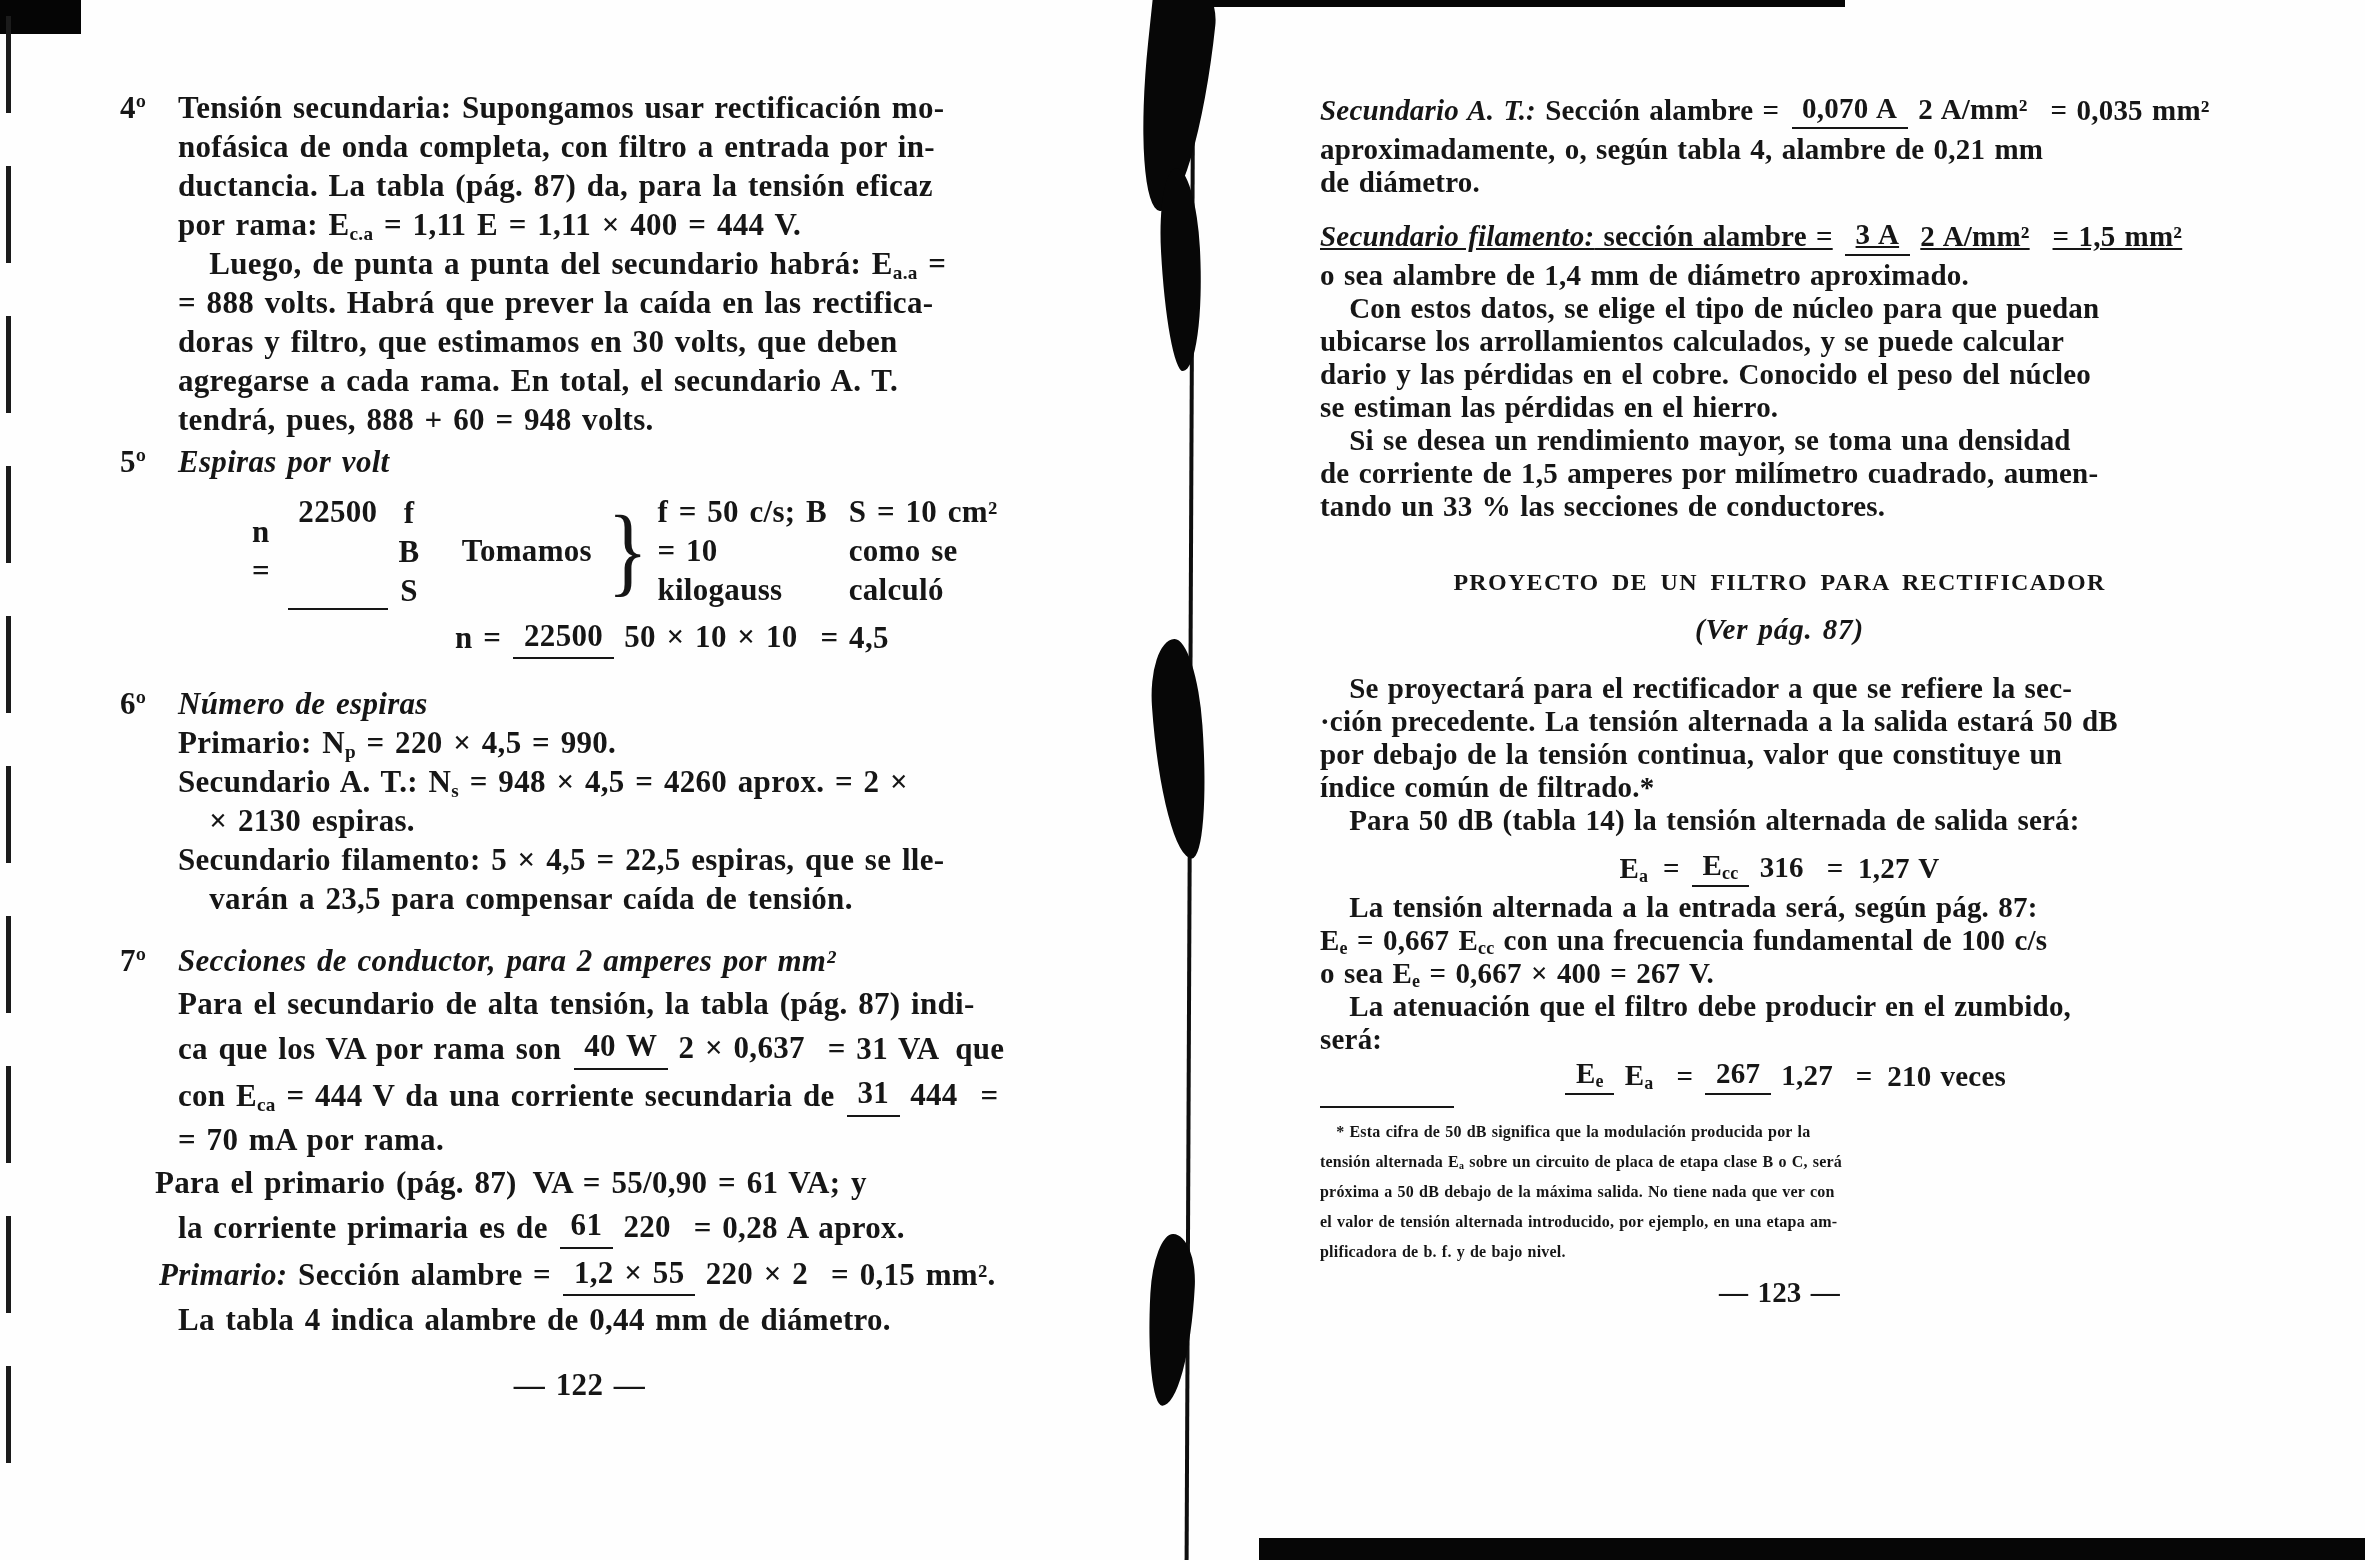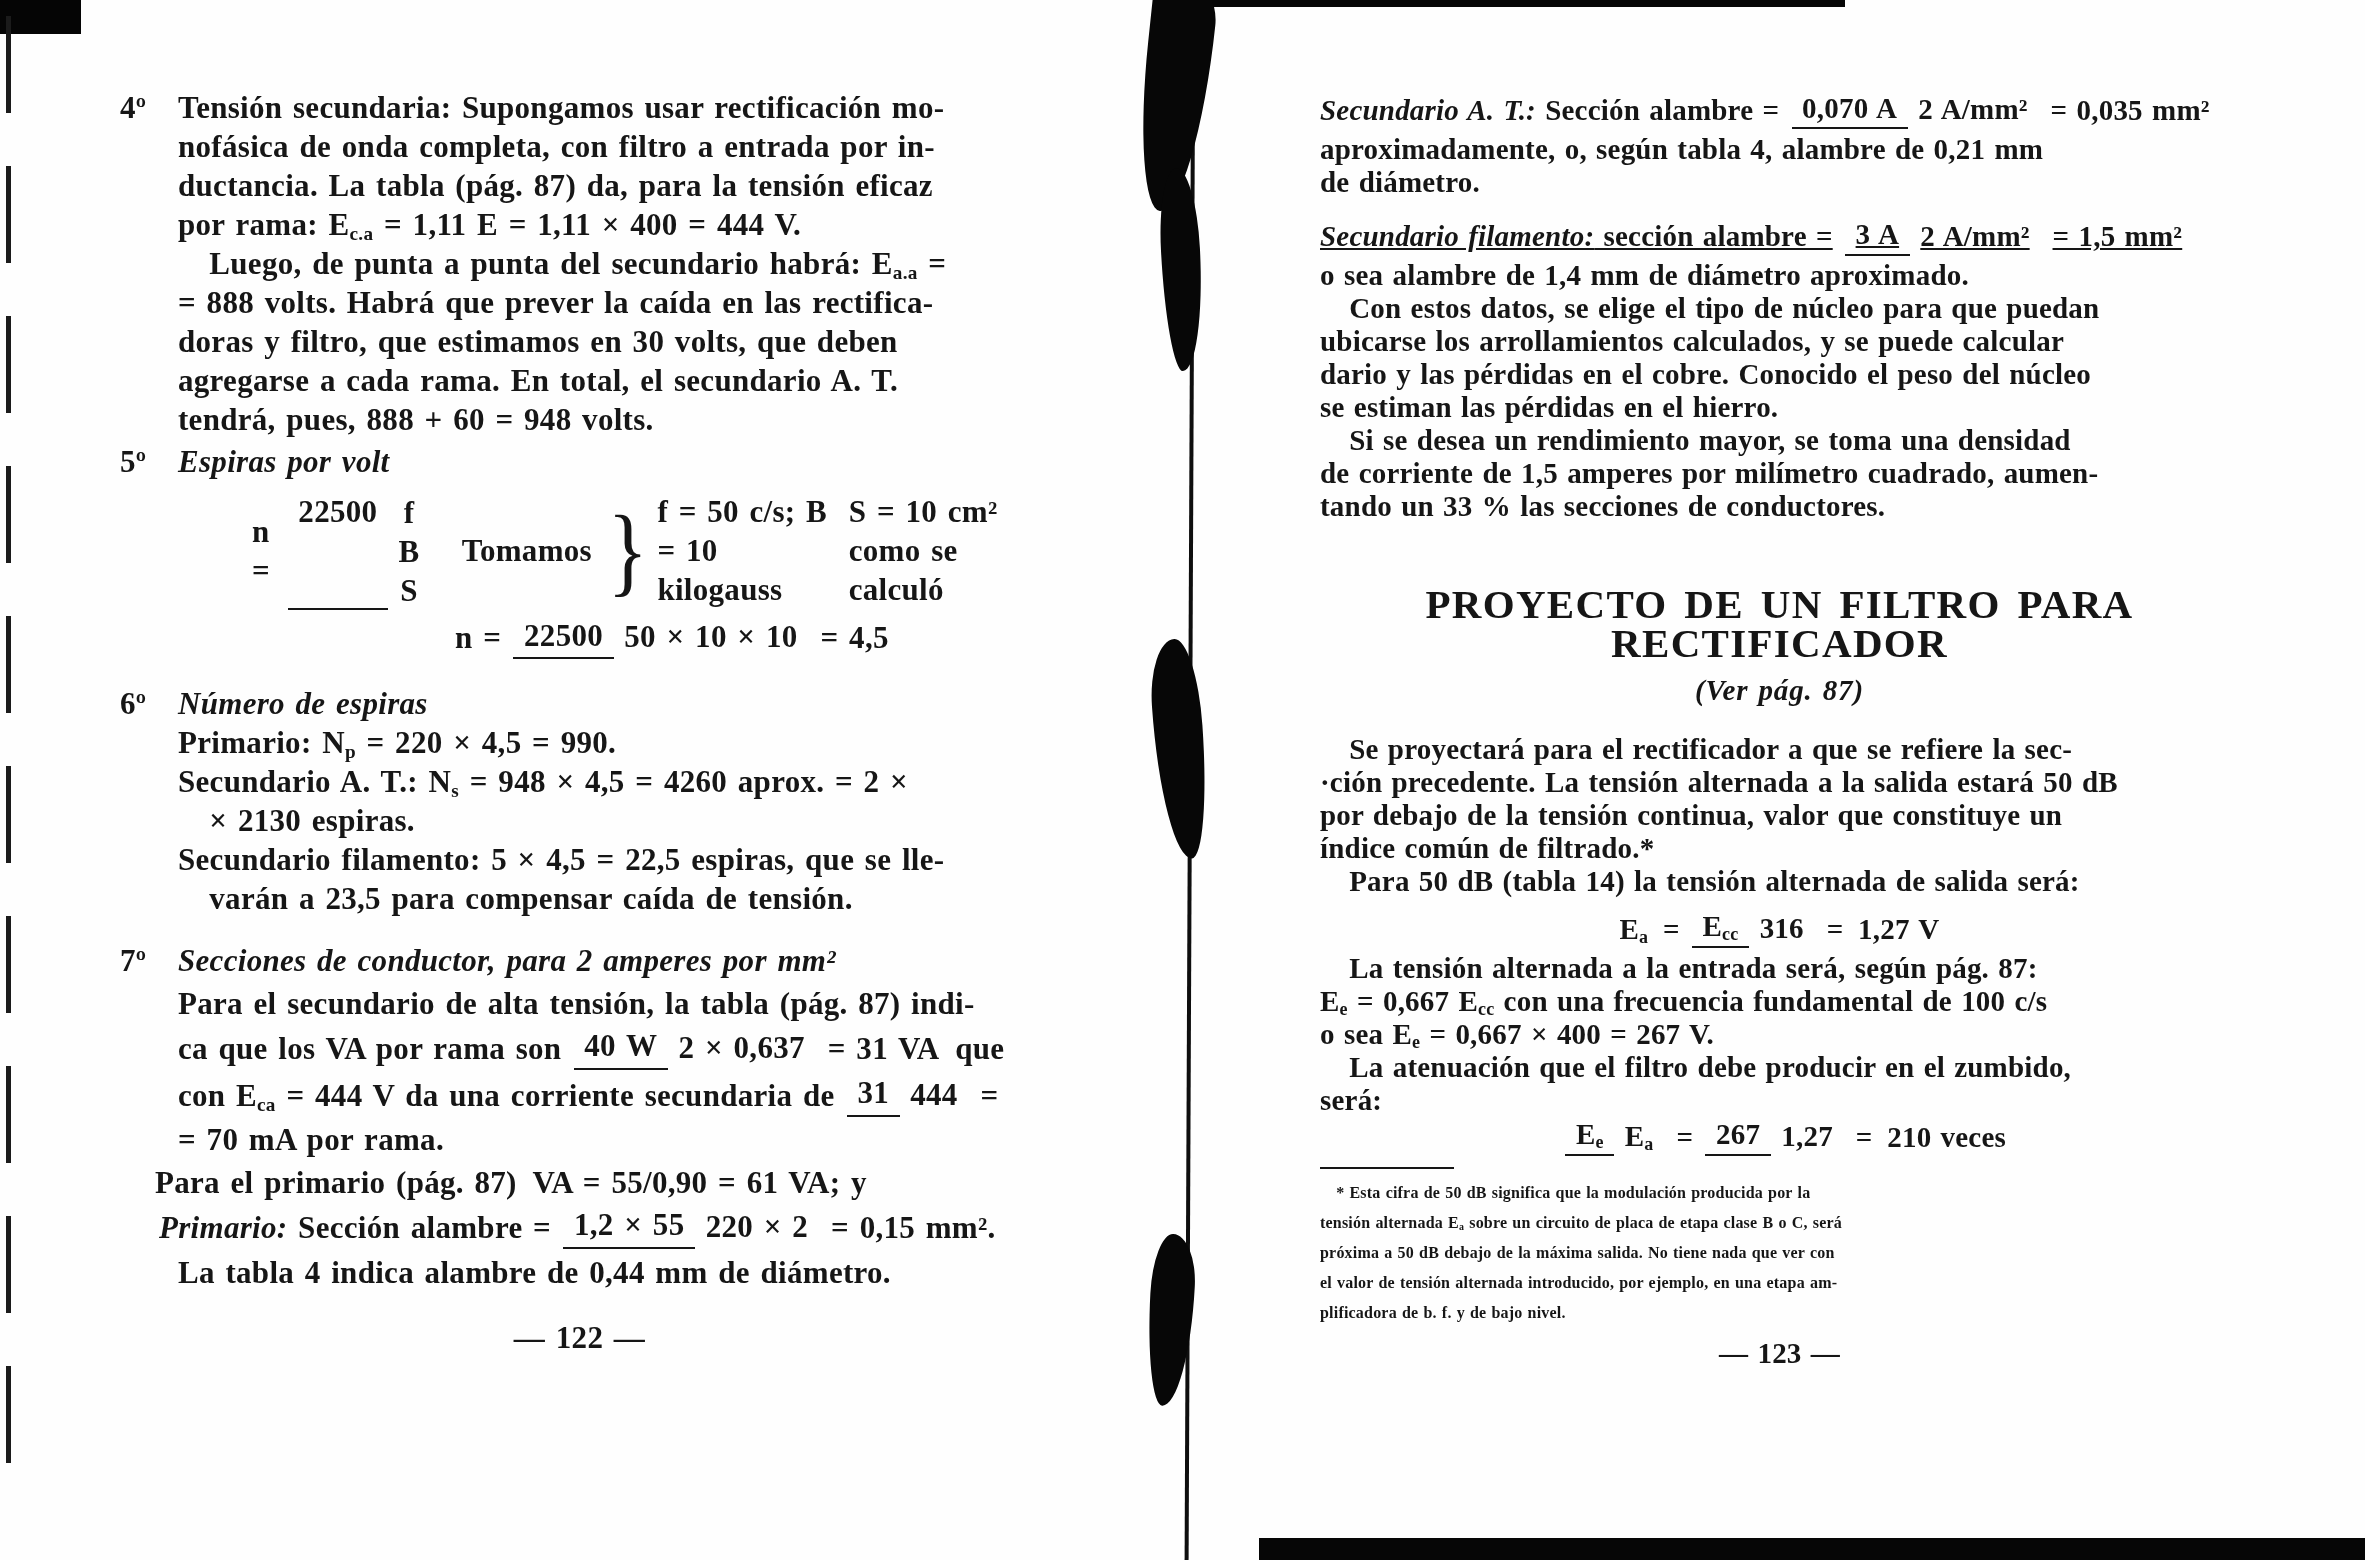--- a/index.html
+++ b/index.html
@@ -47,21 +47,21 @@
   .frow{display:flex;align-items:center;margin:3.5px 0;}
   .frow.indent{padding-left:58px;}
   .f-espiras{margin:10.6px 0 0 132px;}
   .f-espiras2{margin:5.3px 0 0 335px;}
   .fword{margin:0 12.3px 0 19.4px;}
   .brace{font-size:99px;line-height:85px;font-weight:400;transform:scaleX(.85);}
   .conds{display:flex;line-height:39px;margin-left:5.3px;}
   .fcenter{justify-content:center;margin-top:12.3px;}
 
   
-  .rhead{text-align:center;font-size:41px;line-height:39px;letter-spacing:1.3px;word-spacing:5.3px;margin-top:62px;}
+  .rhead{text-align:center;font-size:24px;line-height:39px;letter-spacing:1.3px;word-spacing:5.3px;margin-top:40px;}
   .rsub{text-align:center;font-style:italic;margin-top:10.6px;letter-spacing:0.9px;}
   .rpara{margin:0;}
   .mt22{margin-top:19.4px;text-decoration:underline;} .mt30{margin-top:26.5px;}
   .fnrule{width:134px;height:2.6px;background:var(--ink);margin-top:10.6px;}
   .footnote{margin-top:8.8px;font-size:16px;line-height:30px;word-spacing:0.9px;}
   .pageno{text-align:center;}
   .pageno-left{margin-top:26.5px;}
   .pageno-right{margin-top:8.8px;}
   i,em{font-style:italic;}
   sub{font-size:.62em;vertical-align:-0.25em;line-height:0;}
@@ -168,20 +168,28 @@
       <span>=</span>
     </div>
 
     <div class="frow indent">
       <span>= 70 mA por rama.</span>
     </div>
     <div class="frow">
       <span style="padding-left:35px">Para el primario (pág. 87) VA = 55/0,90 = 61 VA; y</span>
     </div>
 
+    <div class="frow indent">
+      <span>la corriente primaria es de</span>
+      <span class="frac">
+        <span class="num">61</span>
+        <span class="den">220</span>
+      </span>
+      <span>= 0,28 A aprox.</span>
+    </div>
 
     <div class="frow">
       <span style="padding-left:39px"><i>Primario:</i> Sección alambre =</span>
       <span class="frac">
         <span class="num">1,2 × 55</span>
         <span class="den">220 × 2</span>
       </span>
       <span>= 0,15 mm².</span>
     </div>
 

